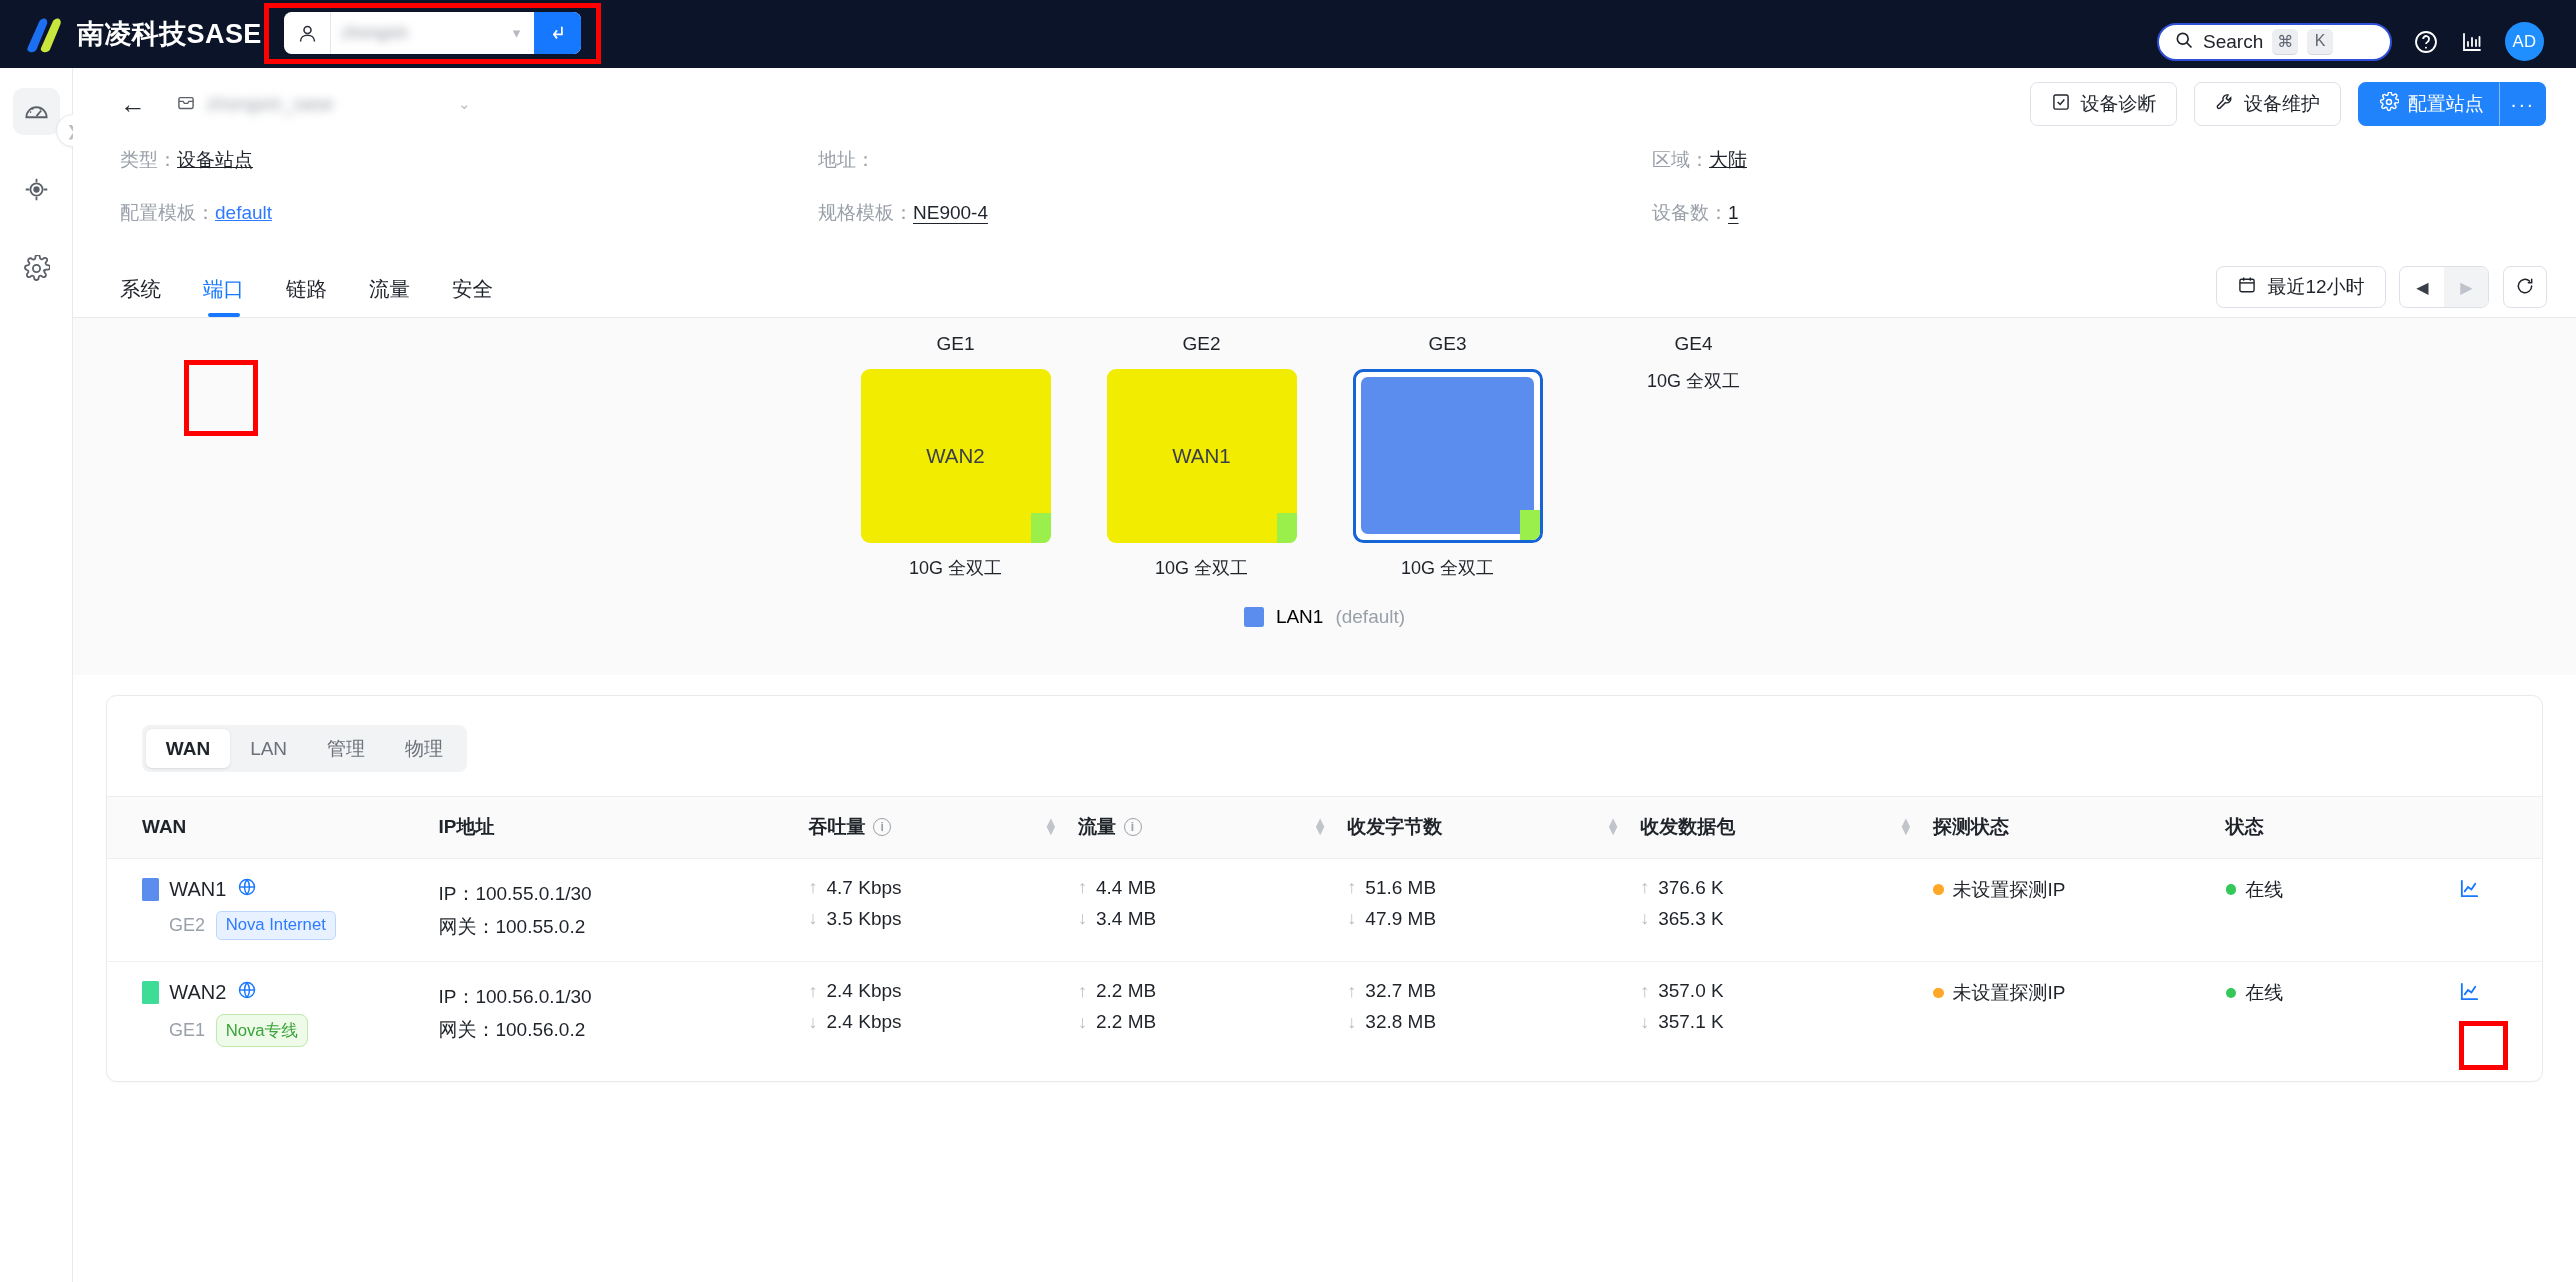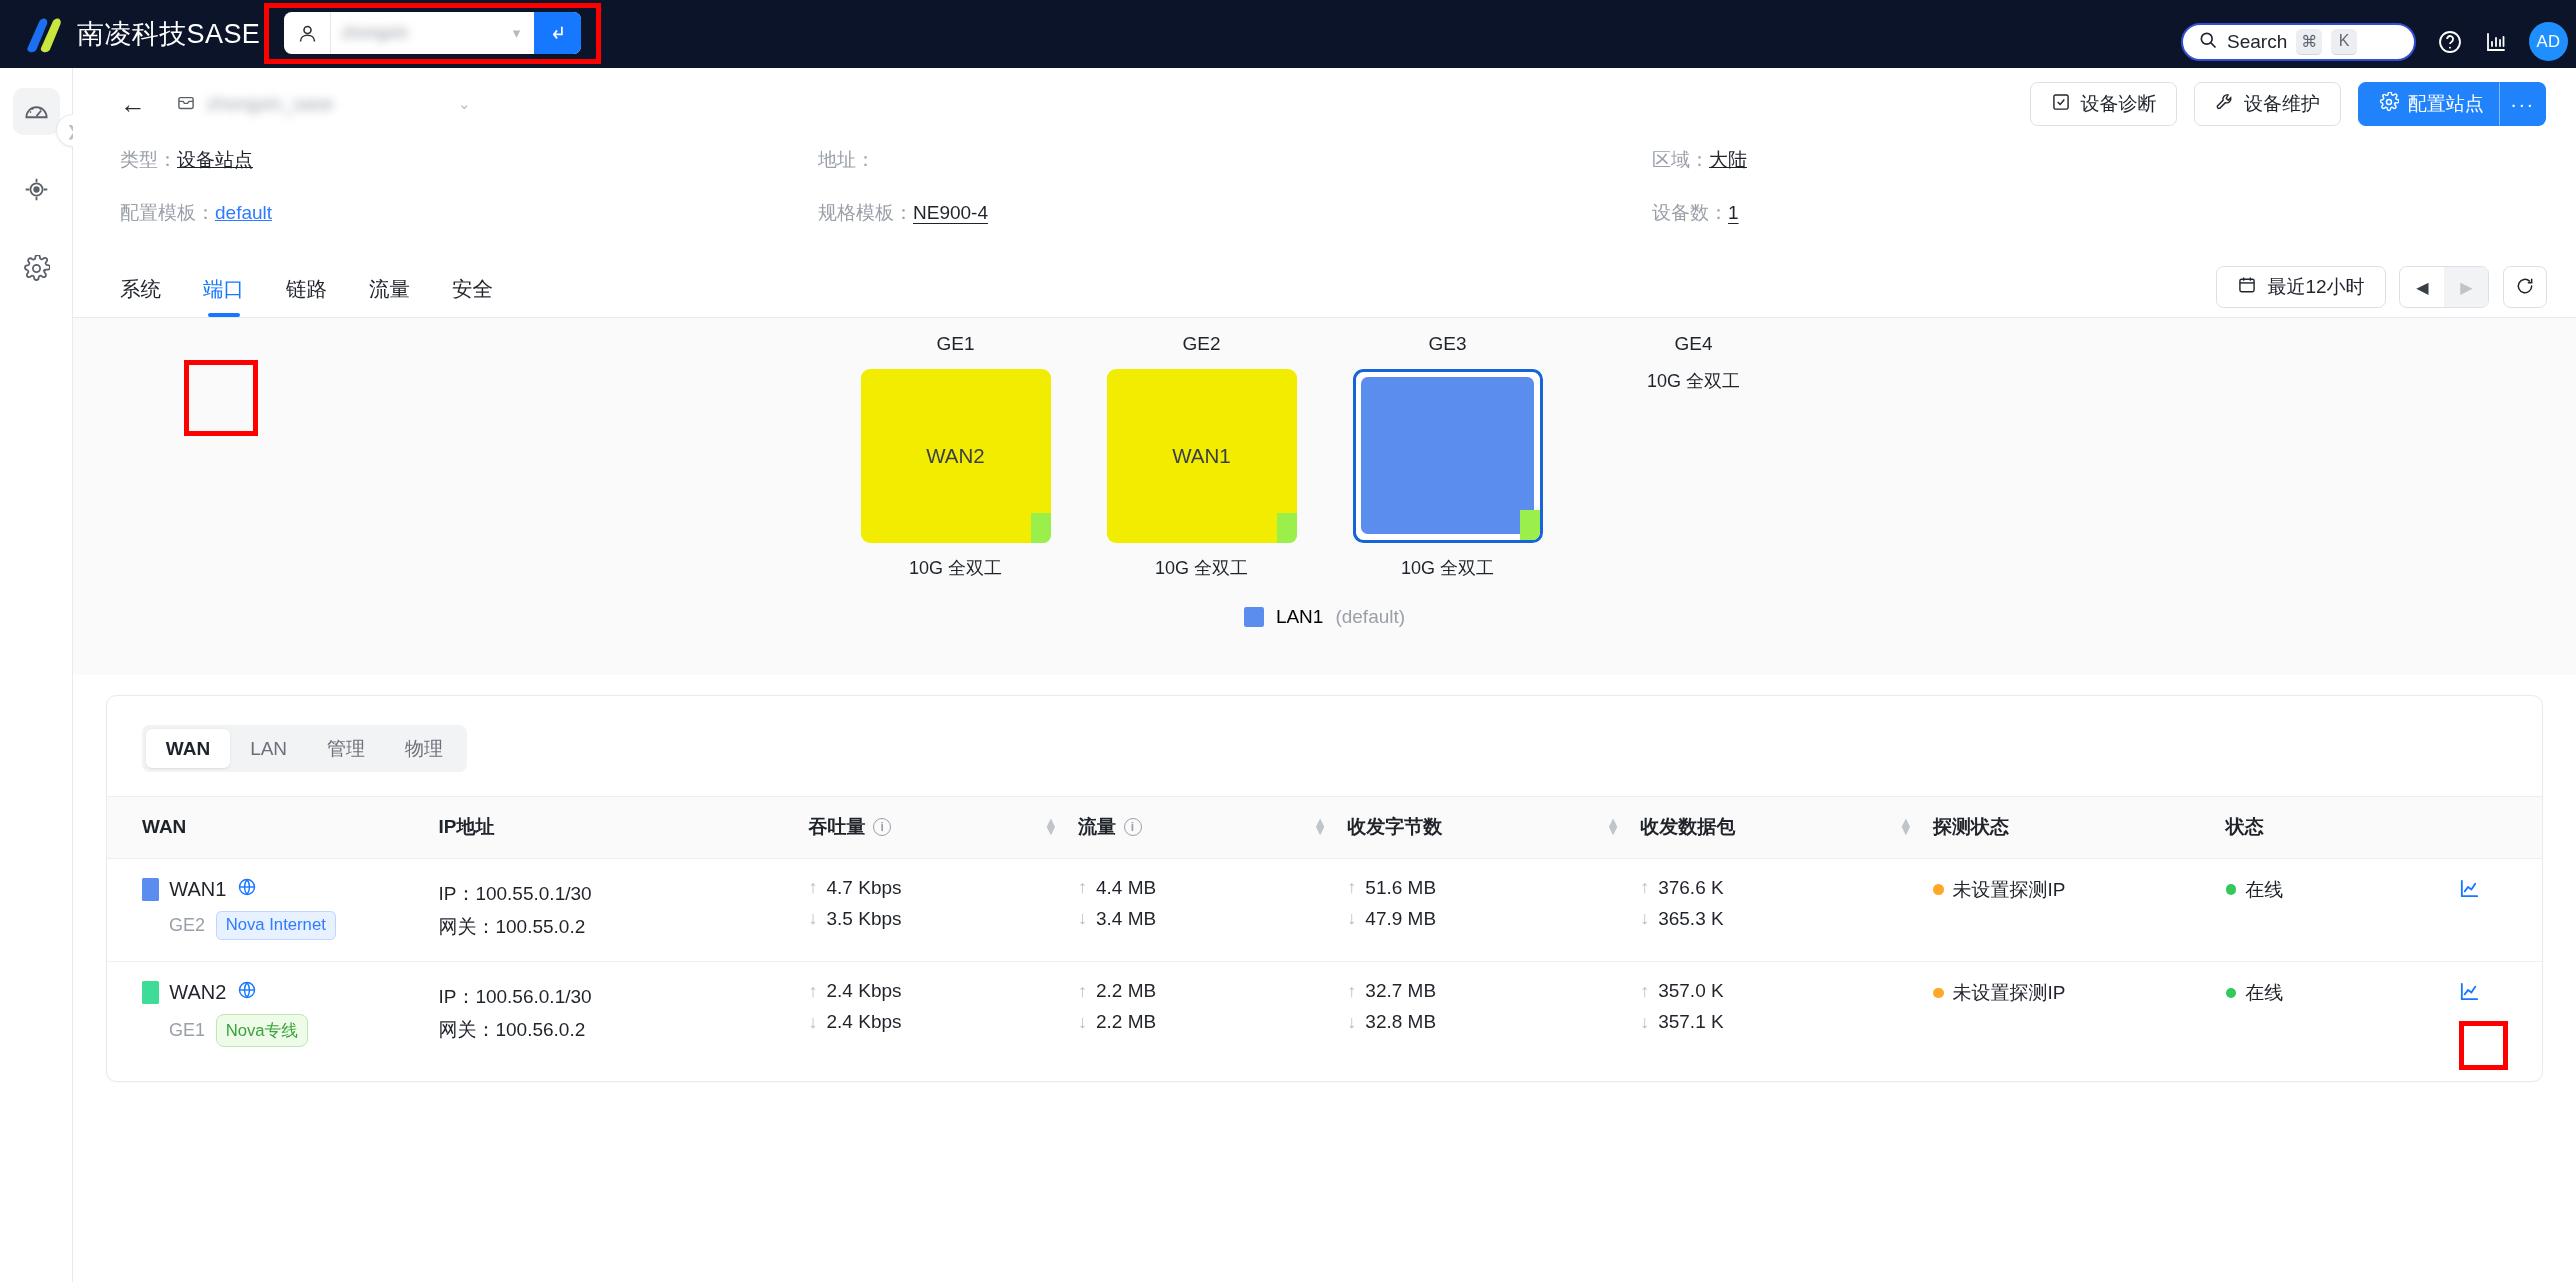--- a/index.html
+++ b/index.html
@@ -15,21 +15,21 @@
     position: absolute; top: 0; left: 0; width: 2576px; height: 68px;
     background: #0b1429;
     display: flex; align-items: center;
   }
   .logo-mark {
     margin-left: 23px; width: 42px; height: 39px;
     position: relative; flex: 0 0 auto;
   }
   .logo-mark svg { display:block; }
   .brand-title {
-    color: #ffffff; font-size: 27px; font-weight: 400;
+    color: #ffffff; font-size: 27px; font-weight: 700;
     margin-left: 12px; letter-spacing: 0.4px; white-space: nowrap;
   }
 
   
   .annot-box {
     position: absolute;
     border: 5.3px solid #ff0000;
     pointer-events: none;
     z-index: 50;
   }
@@ -60,21 +60,21 @@
   .tp-caret {
     width: 35px; display:flex; align-items:center; justify-content:center;
     color:#b6bac2; font-size: 15px;
   }
   .tp-go {
     width: 47px; background: #1677ff;
     display: flex; align-items: center; justify-content: center;
   }
 
   .topbar-right {
-    position: absolute; right: 8px; top: 0; height: 83px;
+    position: absolute; right: 32px; top: 0; height: 83px;
     display: flex; align-items: center; gap: 21px;
   }
   .search-pill {
     height: 38px; min-width: 235px;
     background: #ffffff; border: 2.3px solid #2f4fd8;
     border-radius: 20px;
     display: flex; align-items: center; padding: 0 7.6px 0 15px; gap: 9px;
   }
   .search-label { font-size: 19px; color: #20242c; }
   .kbd {

